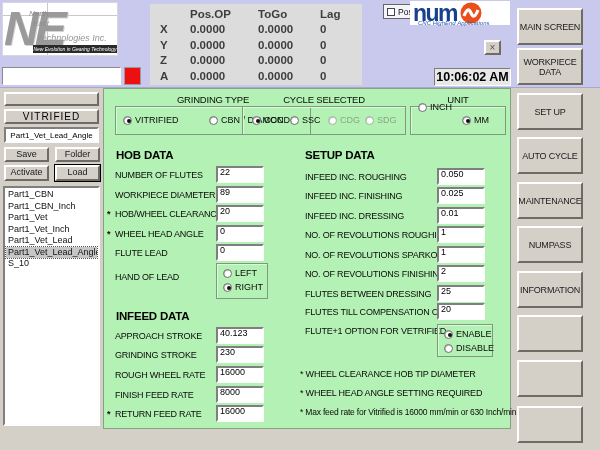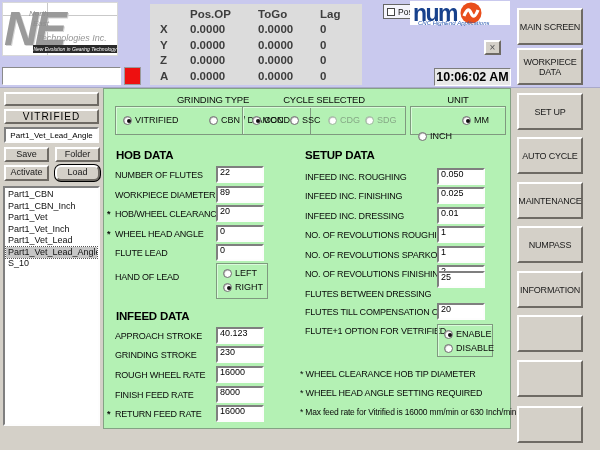--- a/index.html
+++ b/index.html
@@ -153,21 +153,21 @@
   <div class="closebtn raised">×</div>
   <div class="clock">10:06:02 AM</div>
 </div>
 
 <div class="blankbar raised"></div>
 <div class="vitrified raised">VITRIFIED</div>
 <input class="partname sunkenw" value="Part1_Vet_Lead_Angle" style="">
 <div class="lbtn btn raised" style="left:4px;top:147px;width:45px;">Save</div>
 <div class="lbtn btn raised" style="left:55px;top:147px;width:45px;">Folder</div>
 <div class="lbtn btn raised" style="left:4px;top:165px;width:45px;height:16px;">Activate</div>
-<div class="lbtn btn raised loaddef" style="left:55px;top:165px;width:45px;height:16px;border-radius:6px;">Load</div>
+<div class="lbtn btn raised loaddef" style="left:55px;top:165px;width:45px;height:16px;">Load</div>
 
 <div class="listbox">
   <div class="lb-item">Part1_CBN</div>
   <div class="lb-item">Part1_CBN_Inch</div>
   <div class="lb-item">Part1_Vet</div>
   <div class="lb-item">Part1_Vet_Inch</div>
   <div class="lb-item">Part1_Vet_Lead</div>
   <div class="lb-item checked">Part1_Vet_Lead_Angle</div>
   <div class="lb-item">S_10</div>
 </div>
@@ -199,21 +199,21 @@
     <span class="rdot"></span>
     <span>CDG</span>
   </div>
 <div class="radio disabled" style="left:365px;top:115px;">
     <span class="rdot"></span>
     <span>SDG</span>
   </div>
 
 <div class="glabel" style="left:410px;top:94px;width:96px;">UNIT</div>
 <div class="gbox" style="left:410px;top:106px;width:96px;height:29px;"></div>
-<div class="radio" style="left:418px;top:131px;">
+<div class="radio" style="left:418px;top:102px;">
     <span class="rdot"></span>
     <span>INCH</span>
   </div>
 <div class="radio checked" style="left:462px;top:115px;">
     <span class="rdot"></span>
     <span>MM</span>
   </div>
 
 <div class="stitle" style="left:116px;top:149px;">HOB DATA</div>
 
@@ -260,21 +260,21 @@
 <input class="field" style="left: 437px; top: 187px;" value="0.025">
 <div class="flabel" style="left:305px;top:211px;"><span>INFEED INC. DRESSING</span></div>
 <input class="field" style="left: 437px; top: 207px;" value="0.01">
 <div class="flabel" style="left:305px;top:230px;"><span>NO. OF REVOLUTIONS ROUGHING</span></div>
 <input class="field" style="left: 437px; top: 226px;" value="1">
 <div class="flabel" style="left:305px;top:250px;"><span>NO. OF REVOLUTIONS SPARKOUT</span></div>
 <input class="field" style="left: 437px; top: 246px;" value="1">
 <div class="flabel" style="left:305px;top:269px;"><span>NO. OF REVOLUTIONS FINISHING</span></div>
 <input class="field" style="left: 437px; top: 265px;" value="2">
 <div class="flabel" style="left:305px;top:289px;"><span>FLUTES BETWEEN DRESSING</span></div>
-<input class="field" style="left: 437px; top: 271px;" value="25">
+<input class="field" style="left: 437px; top: 285px;" value="25">
 <div class="flabel" style="left:305px;top:307px;"><span>FLUTES TILL COMPENSATION CBN</span></div>
 <input class="field" style="left: 437px; top: 303px;" value="20">
 
 <div class="flabel" style="left:305px;top:326px;">FLUTE+1 OPTION FOR VETRIFIED</div>
 <div class="gbox" style="left:437px;top:324px;width:56px;height:33px;"></div>
 <div class="radio checked" style="left:444px;top:329px;">
     <span class="rdot"></span>
     <span>ENABLE</span>
   </div>
 <div class="radio" style="left:444px;top:343px;">

